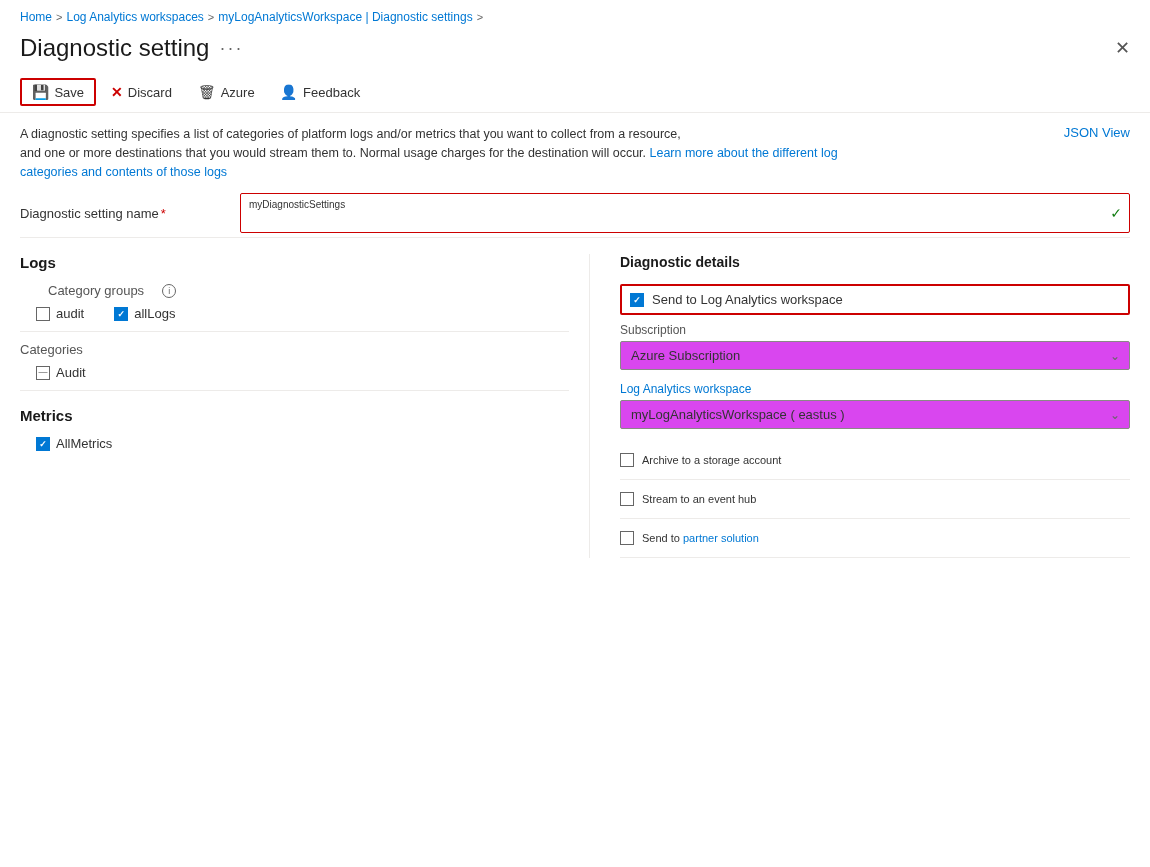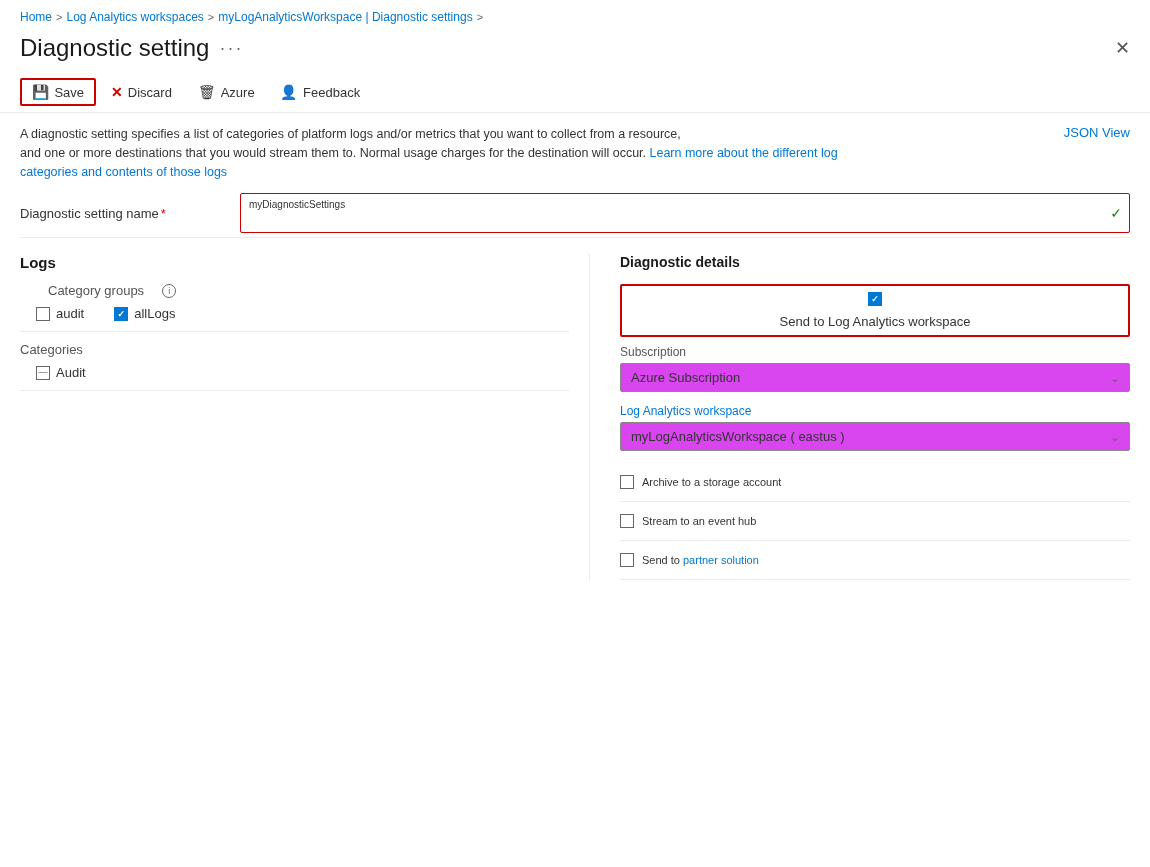--- a/index.html
+++ b/index.html
@@ -288,21 +288,20 @@
       gap: 8px;
       padding: 8px 0;
       border-bottom: 1px solid #edebe9;
       margin-bottom: 4px;
     }
     .dest-option.highlighted {
       border: 2px solid #c00;
       padding: 6px 8px;
       border-radius: 2px;
       margin-bottom: 4px;
-      flex-direction: column;
     }
     .dest-option label {
       font-size: 13px;
       color: #333;
       cursor: pointer;
     }
 
     
     .sub-field {
       margin: 8px 0 12px 0;
@@ -443,20 +442,29 @@
       <hr class="divider-line">
 
       <div class="categories-label">Categories</div>
       <div class="category-item">
         <div class="checkbox indeterminate"></div>
         <span>Audit</span>
       </div>
 
       <hr class="divider-line">
 
+      <div class="metrics-section">
+        <div class="section-heading">Metrics</div>
+        <div class="checkbox-group">
+          <label class="checkbox-item">
+            <div class="checkbox checked"></div>
+            <span>AllMetrics</span>
+          </label>
+        </div>
+      </div>
 
     </div>
 
     <div class="right-col">
 
       <div class="destination-heading">Diagnostic details</div>
 
       <div class="dest-option highlighted">
         <div class="checkbox checked"></div>
         <label>Send to Log Analytics workspace</label>

